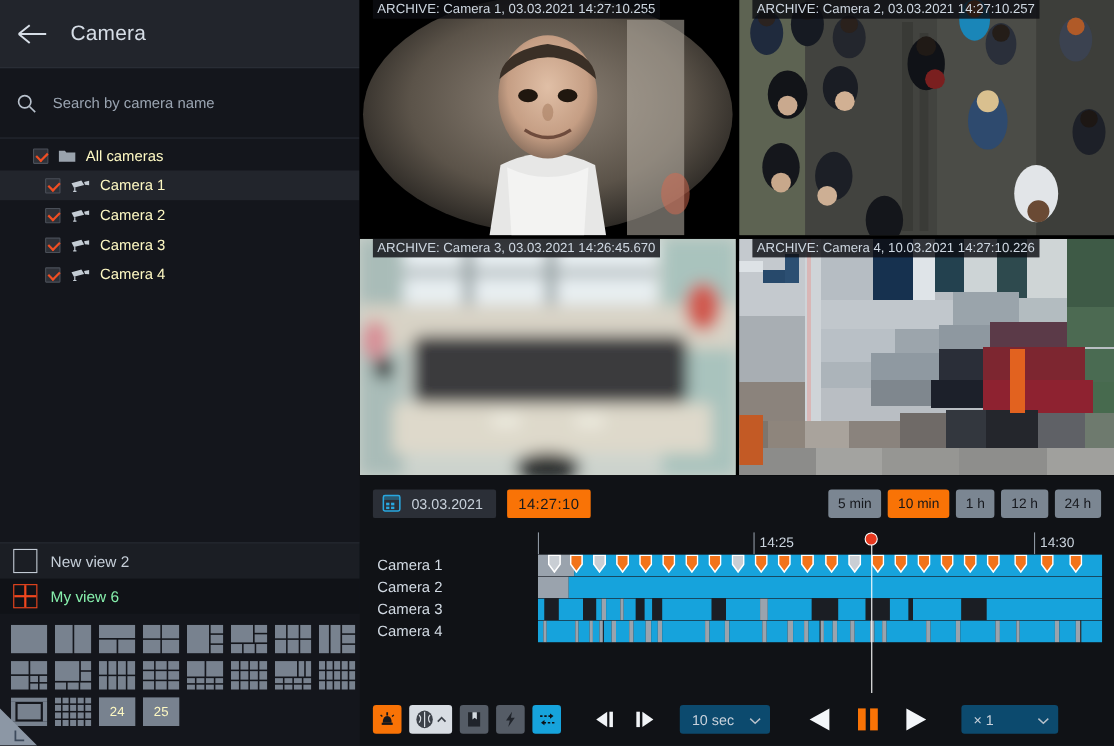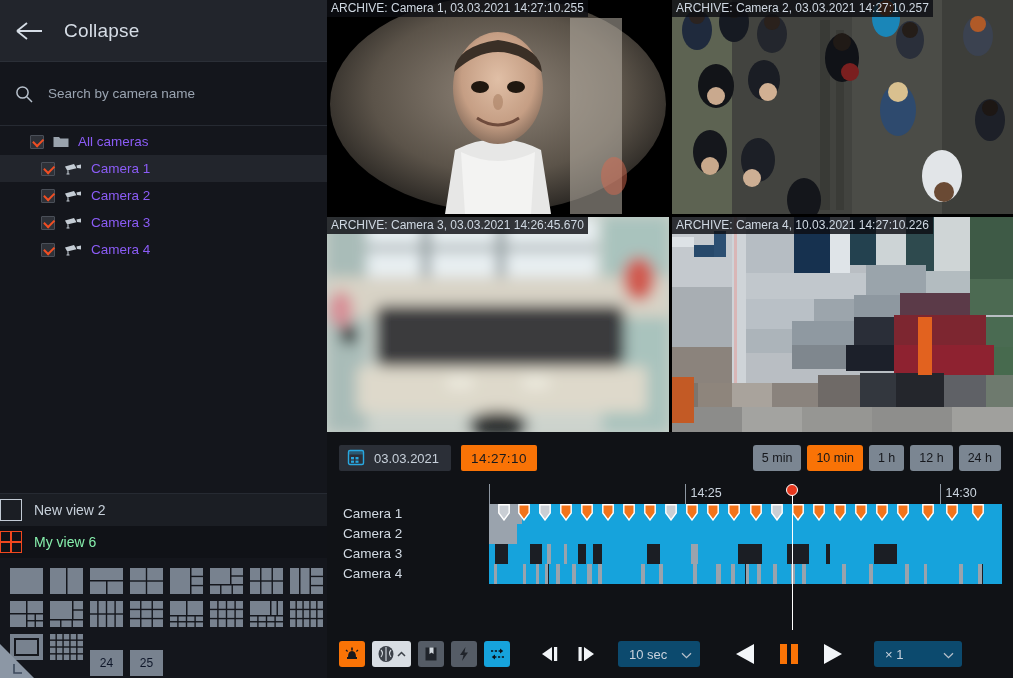--- a/index.html
+++ b/index.html
@@ -44,21 +44,21 @@
     height: 34px; display: flex; align-items: center;
     padding: 0 22px 0 38px; gap: 8px; font-size: 13.5px;
   }
   .exp-link { color: #c3ccd6; text-decoration: underline; cursor: pointer; }
   .chev { width: 13px; height: 8px; }
   .spacer-mid { flex: 1; }
 
   .tree { padding-top: 2px; }
   .tree-row {
     height: 27px; display: flex; align-items: center; gap: 9px;
-    font-size: 13.5px; color: #8b5cf6; cursor: pointer;
+    font-size: 13.5px; color: #fef9c3; cursor: pointer;
   }
   .tree-row.root { padding-left: 30px; }
   .tree-row.child { padding-left: 41px; }
   .tree-row.sel { background: #22252c; }
   .cbx {
     width: 14px; height: 14px; flex: 0 0 14px;
     background: #2e3138; border: 1px solid #4a4f58;
     position: relative; border-radius: 1px;
   }
   .cbx.on::after {
@@ -67,60 +67,60 @@
     border-left: 2px solid #f04e23; border-bottom: 2px solid #f04e23;
     transform: rotate(-45deg);
   }
   .ico-folder { width: 16px; height: 13px; flex: 0 0 16px; }
   .ico-cam { width: 18px; height: 13px; flex: 0 0 18px; }
 
   .views-sect { margin-top: auto; }
   .views-block { border-top: 1px solid #262a32; background:#1b1e24; }
   .view-row {
     height: 32px; display: flex; align-items: center; gap: 12px;
-    font-size: 14px; color: #c6cfd9; cursor: pointer;
+    padding-left: 12px; font-size: 14px; color: #c6cfd9; cursor: pointer;
   }
   .view-row.active { background: #101217; color: #86efac; }
   .vbox { width: 22px; height: 22px; border: 1.5px solid #c2cad4; flex:0 0 22px; }
   .vbox.grid { border-color: #f0471e; position: relative; }
   .vbox.grid::before, .vbox.grid::after {
     content: ""; position: absolute; background: #f0471e;
   }
   .vbox.grid::before { left: 50%; top: 0; width: 1.5px; height: 100%; margin-left: -.75px; }
   .vbox.grid::after { top: 50%; left: 0; height: 1.5px; width: 100%; margin-top: -.75px; }
 
   .layouts {
     padding: 10px 0 0 10px; height: 120px;
   }
   .lay-row { display: flex; gap: 7px; margin-bottom: 7px; }
   .lay-cell {
     width: 33px; height: 26px; position: relative; cursor: pointer;
   }
   .lay-cell svg { display:block; }
   .lay-num {
-    width: 33px; height: 26px; background: #78828f; color: #0f172a;
+    width: 33px; height: 26px; background: #78828f; color: #fef9c3;
     font-size: 12px; display: flex; align-items: center; justify-content: center;
-    font-family: "Liberation Sans", sans-serif; cursor: pointer; margin-top: 16px;
+    font-family: "Liberation Sans", sans-serif; cursor: pointer;
   }
   .corner-tri {
     position: absolute; left: 0; bottom: 0; width: 34px; height: 44px;
     overflow: hidden; pointer-events: none;
   }
 
   
   #main { width: 686px; height: 678px; background: #101216; position: relative; flex: 0 0 686px; }
 
   .vgrid { position: absolute; left: 0; top: 0; width: 686px; height: 432px; background: #000; }
   .vcell { position: absolute; overflow: hidden; background: #000; }
   .vc1 { left: 0;   top: 0;   width: 342px; height: 214px; }
   .vc2 { left: 345px; top: 0; width: 341px; height: 214px; }
   .vc3 { left: 0;   top: 217px; width: 342px; height: 215px; }
   .vc4 { left: 345px; top: 217px; width: 341px; height: 215px; }
   .vcap {
-    position: absolute; left: 0; top: 0; z-index: 6;
+    position: absolute; left: 12px; top: 0; z-index: 6;
     background: rgba(12,14,18,.82); color: #cfd8e2;
     font-size: 12px; line-height: 17px; padding: 0 4px; white-space: nowrap;
   }
   .noframes {
     position: absolute; left: 50%; top: 50%; transform: translate(-50%,-50%);
     background: #0a0b0d; color: #cfd8e2; font-size: 23px;
     padding: 6px 18px; z-index: 7; white-space: nowrap;
   }
   .vid { position: absolute; inset: 0; }
 
@@ -196,21 +196,21 @@
 <div id="app">
 
   <div id="sidebar">
 
     <div class="sb-header">
       <div class="back-arrow">
         <svg width="30" height="20" viewBox="0 0 30 20">
           <path d="M2 10 L12 2 M2 10 L12 18 M2 10 L27 10" stroke="#d6dde6" stroke-width="1.8" fill="none"></path>
         </svg>
       </div>
-      <div class="sb-title">Collapse</div>
+      <div class="sb-title">Camera</div>
     </div>
 
     <div class="sb-search">
       <span class="mag">
         <svg width="20" height="20" viewBox="0 0 20 20">
           <circle cx="8.5" cy="8.5" r="5.6" stroke="#b8c1cc" stroke-width="1.5" fill="none"></circle>
           <path d="M12.8 12.8 L18 18" stroke="#b8c1cc" stroke-width="1.5"></path>
         </svg>
       </span>
       <input type="text" placeholder="Search by camera name" style="">

